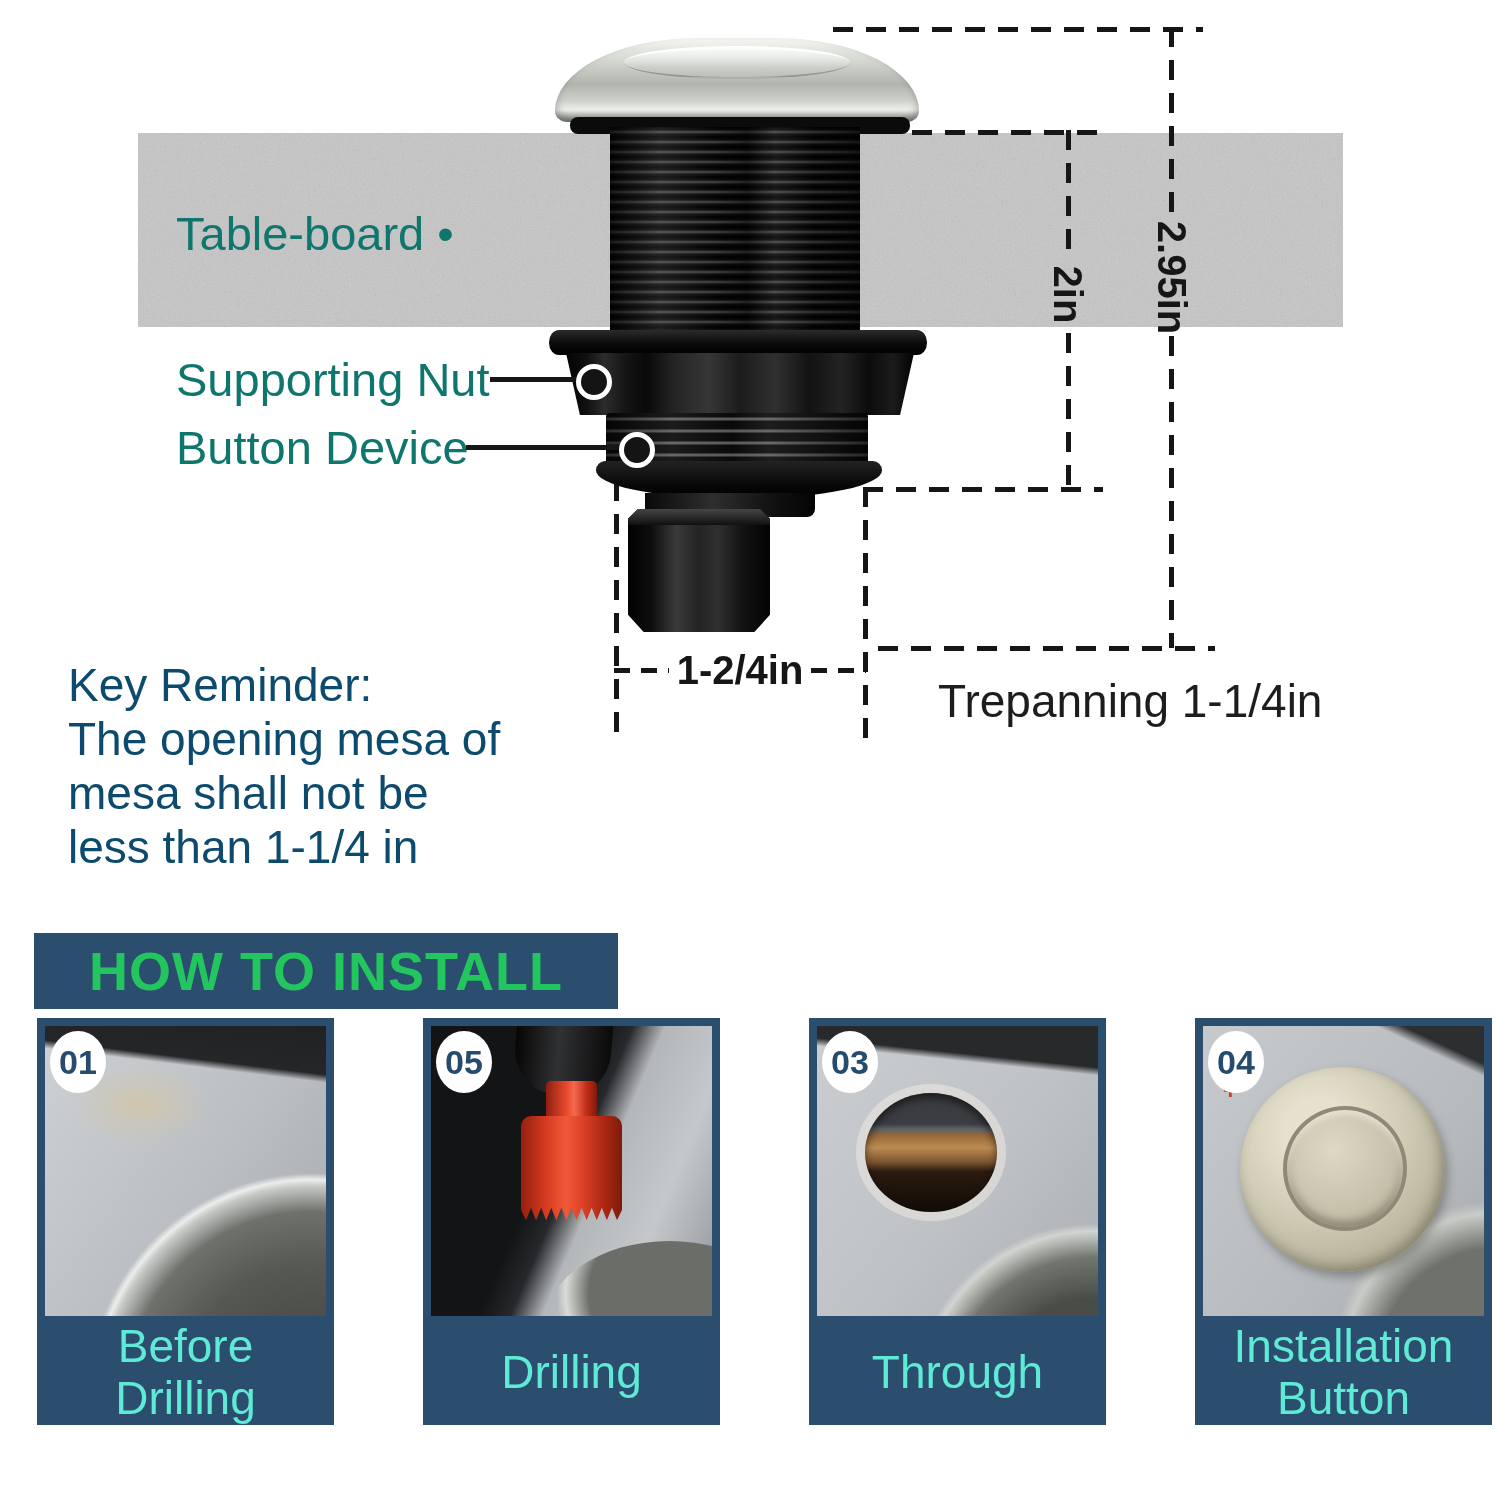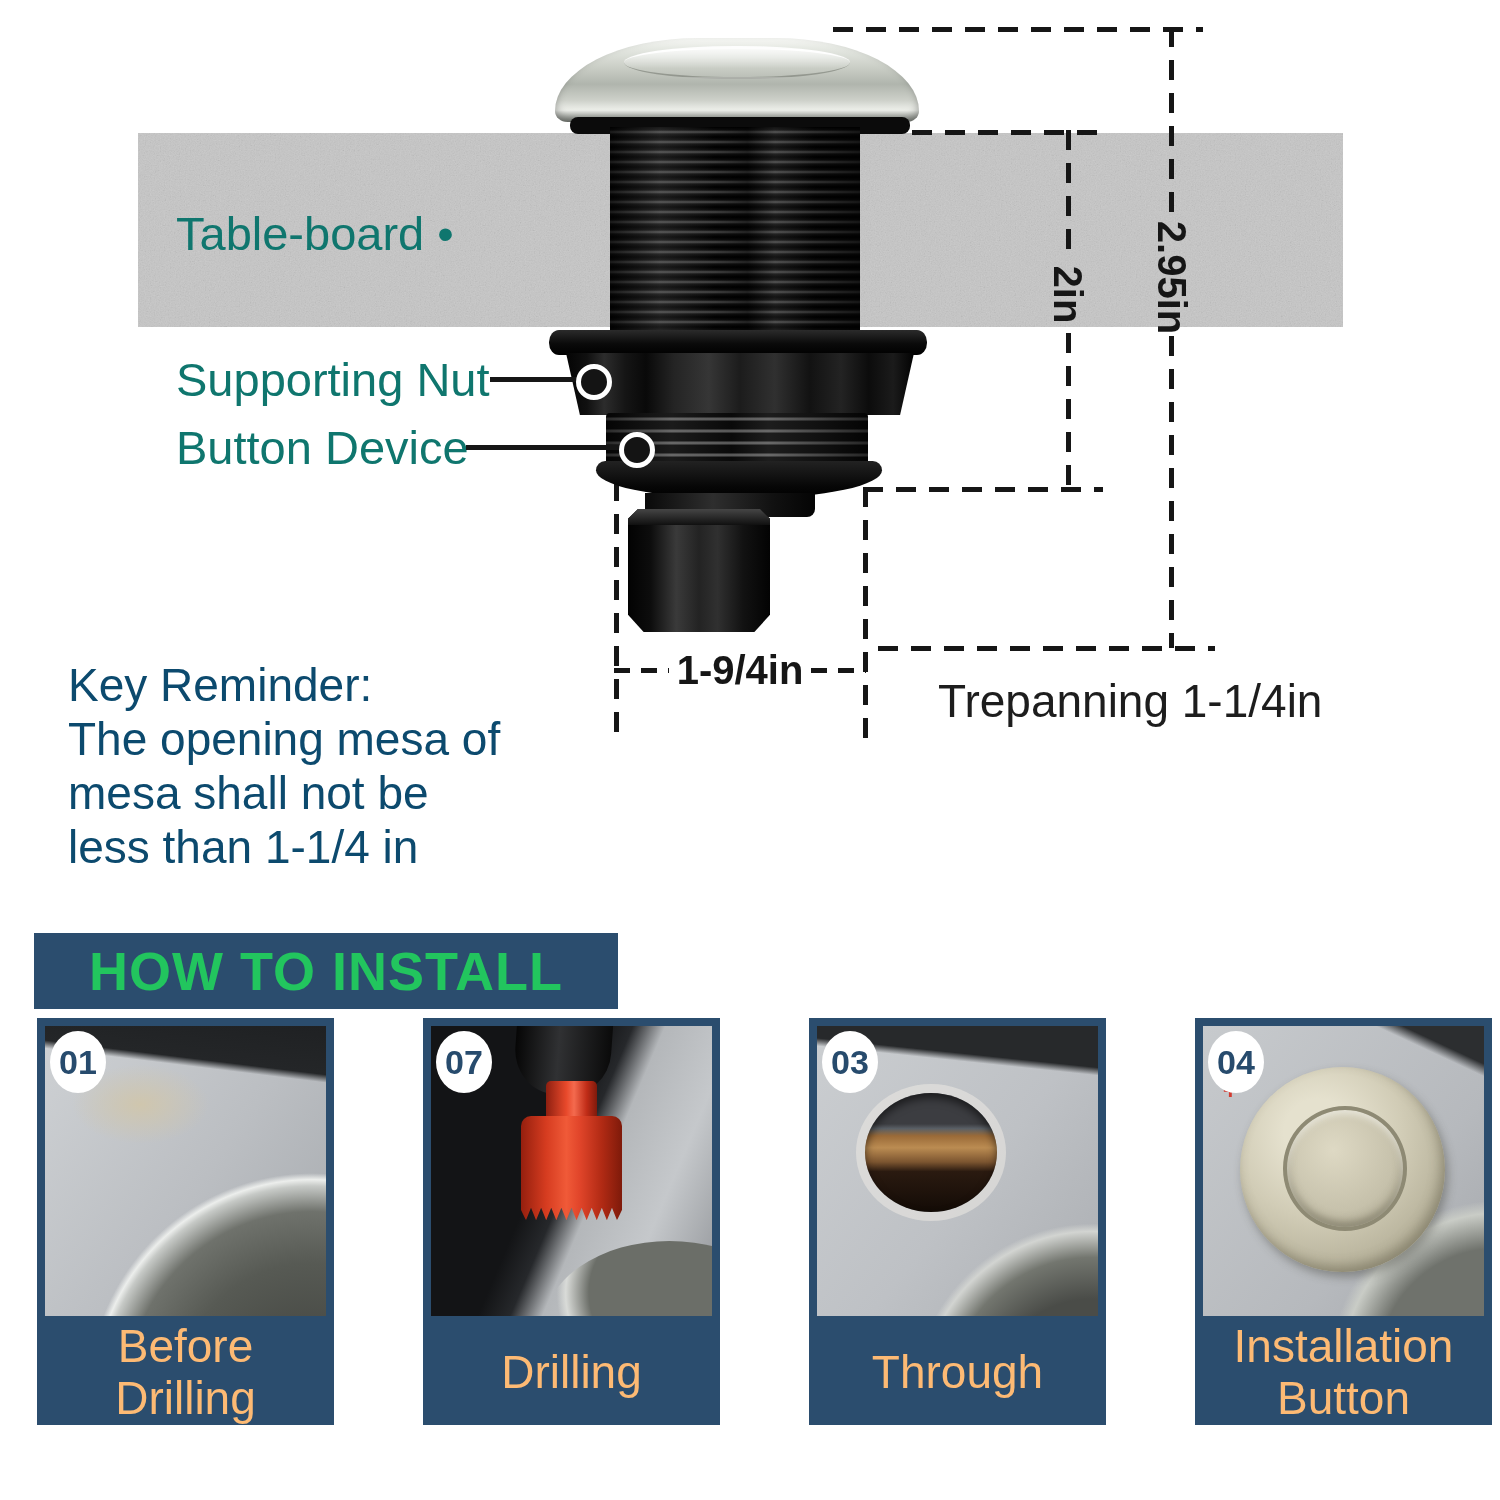--- a/index.html
+++ b/index.html
@@ -63,21 +63,21 @@
 
   
   .banner{position:absolute;left:34px;top:933px;width:584px;height:76px;background:#2b4d6e;
           display:flex;align-items:center;justify-content:center;color:#22c55e;font-size:54px;font-weight:bold;letter-spacing:1px;}
   .cards{position:absolute;left:37px;top:1018px;display:grid;grid-template-columns:repeat(4,297px);grid-gap:89px;}
   .card{position:relative;width:297px;height:407px;background:#2b4d6e;box-sizing:border-box;padding:8px;}
   .photo{position:relative;width:281px;height:290px;overflow:hidden;}
   .badge{position:absolute;left:5px;top:5px;width:56px;height:62px;background:#fff;border-radius:50%;
          display:flex;align-items:center;justify-content:center;color:#274b6d;font-size:34px;font-weight:bold;z-index:5;}
   .caption{position:absolute;left:0;bottom:0;width:100%;height:106px;display:flex;align-items:center;justify-content:center;
-           text-align:center;color:#fdba74;font-size:46px;line-height:52px;padding:0 10px;box-sizing:border-box;}
+           text-align:center;color:#5eead4;font-size:46px;line-height:52px;padding:0 10px;box-sizing:border-box;}
 
   
   .photo1{background:
     radial-gradient(ellipse 95px 55px at 34% 27%, rgba(208,198,172,.95), rgba(208,198,172,0) 72%),
     radial-gradient(circle 320px at 95% 128%, #3c3e3a 0%, #575a54 42%, #6f726c 58%, #c6c9c6 66%, #eceeec 68%, rgba(205,205,205,0) 70%),
     linear-gradient(187deg,#1f2123 0%,#242628 15%,rgba(36,38,40,0) 17.5%),
     linear-gradient(125deg,#ced1d4 0%,#bbbec2 55%,#a6aaae 100%); text-decoration: underline;}
   
   .photo2{background:linear-gradient(113deg,#131416 0 42%,#26282b 50%,#b4b7ba 58%,#c5c8cb 76%,#8f9296 100%);}
   .p2-basin{position:absolute;left:40%;top:74%;width:90%;height:60%;border-radius:50%;
@@ -160,21 +160,21 @@
   <div class="lead-label" style="left:176px;top:352px;">Supporting Nut</div>
   <div class="lead-line" style="left:490px;top:377px;width:92px;"></div>
   <div class="marker" style="left:576px;top:364px;"></div>
 
   <div class="lead-label" style="left:176px;top:420px;">Button Device</div>
   <div class="lead-line" style="left:466px;top:445px;width:155px;"></div>
   <div class="marker" style="left:619px;top:432px;"></div>
 
   <div class="dimrow">
     <div class="seg"></div>
-    <div class="txt">1-9/4in</div>
+    <div class="txt">1-2/4in</div>
     <div class="seg"></div>
   </div>
   <div class="trep-label">Trepanning 1-1/4in</div>
 
   <div class="reminder">
     <div>Key Reminder:</div>
     <div>The opening mesa of</div>
     <div>mesa shall not be</div>
     <div>less than 1-1/4 in</div>
   </div>
@@ -194,21 +194,21 @@
       <div class="caption">Before Drilling</div>
     </div>
 
     <div class="card">
       <div class="photo photo2">
         <div class="p2-basin"></div>
         <div class="p2-chuck"></div>
         <div class="p2-shank"></div>
         <div class="p2-cup"></div>
         <div class="badge">
-          <span>07</span>
+          <span>05</span>
         </div>
       </div>
       <div class="caption">Drilling</div>
     </div>
 
     <div class="card">
       <div class="photo photo3">
         <div class="p3-hole"></div>
         <div class="badge">
           <span>03</span>

